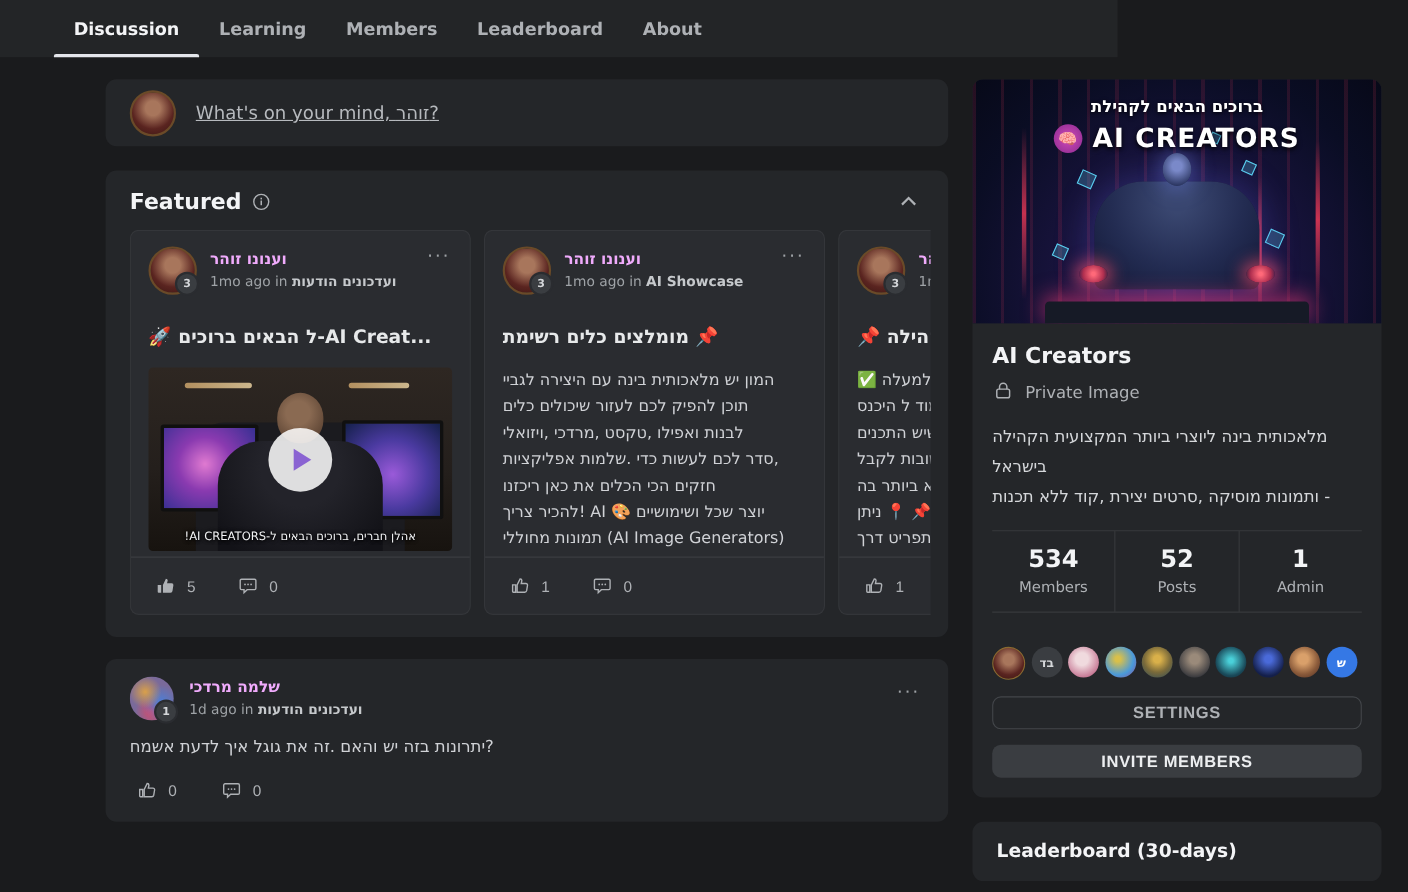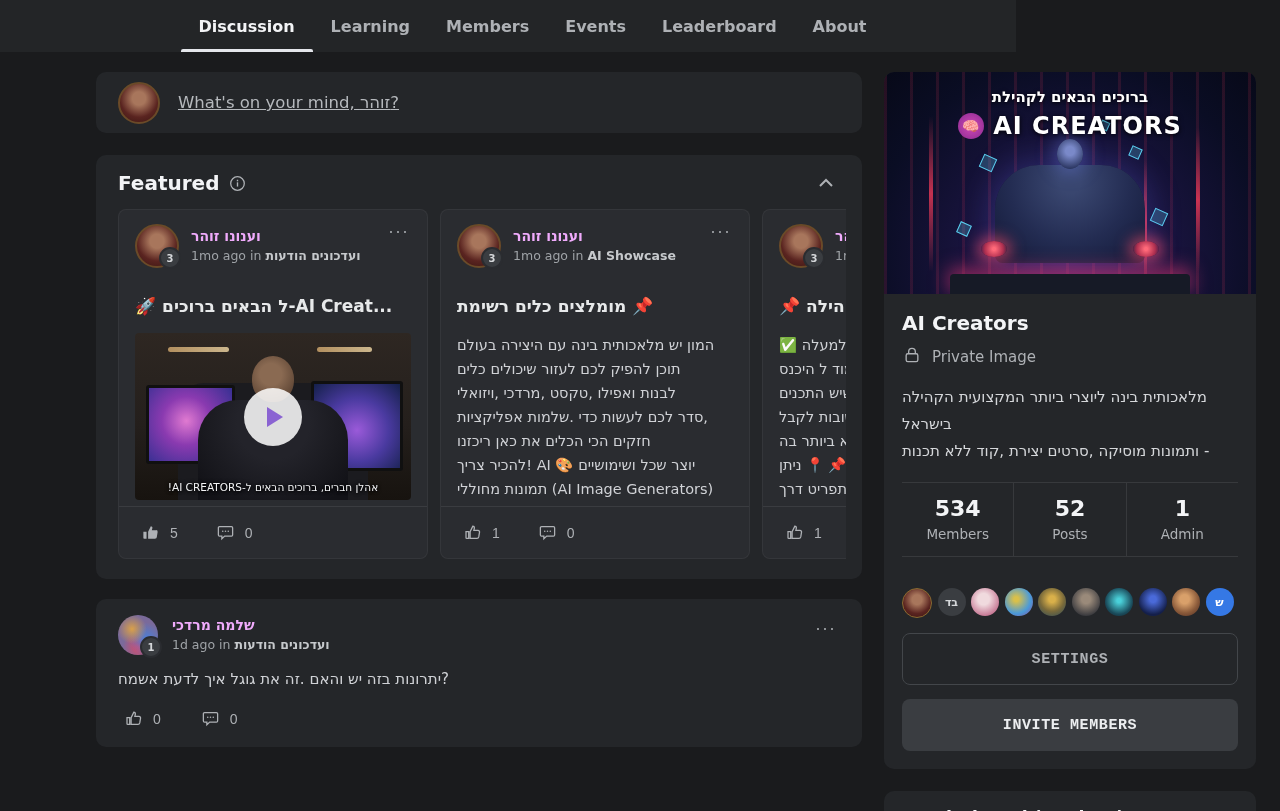--- a/index.html
+++ b/index.html
@@ -2,21 +2,21 @@
 <html><head>
 <meta charset="utf-8">
 <style>
   html,body{margin:0;padding:0;}
   body{width:1280px;height:811px;overflow:hidden;background:#1a1b1d;
        font-family:"DejaVu Sans","Liberation Sans",sans-serif;color:#e7e9ea;}
   .page{position:relative;width:1280px;height:811px;}
 
   
   .nav{position:absolute;top:0;left:0;width:1016px;height:52px;background:#232527;
-       display:flex;align-items:stretch;padding-left:49px;box-sizing:border-box;justify-content:center;}
+       display:flex;align-items:stretch;padding-left:49px;box-sizing:border-box;}
   .nav-item{position:relative;display:flex;align-items:center;padding:0 18px;
             font-size:16px;font-weight:600;color:#aeb1b5;cursor:pointer;}
   .nav-item.active{color:#f3f4f6;}
   .nav-item.active::after{content:"";position:absolute;left:0;right:0;bottom:0;height:3px;
             background:#e4e6eb;border-radius:2px 2px 0 0;}
 
   
   .feed{position:absolute;left:96px;top:72px;width:766px;}
   .side{position:absolute;left:884px;top:72px;width:372px;}
 
@@ -137,38 +137,37 @@
   .m1{background:radial-gradient(circle at 50% 38%,#a8765c 22%,#5a2420 62%,#391512 100%);border:1px solid #8a6a30;}
   .m2{background:#3a3d41;}
   .m3{background:radial-gradient(circle at 45% 40%,#f0dade 25%,#c06a8a 80%);}
   .m4{background:radial-gradient(circle at 40% 40%,#d9c04a 10%,#4a9ad9 60%,#8a4a9a 100%);}
   .m5{background:radial-gradient(circle at 50% 40%,#d9b04a 15%,#7a6a3a 55%,#2a4a5a 100%);}
   .m6{background:radial-gradient(circle at 50% 40%,#9a8a7a 20%,#3a3a3e 75%);}
   .m7{background:radial-gradient(circle at 50% 45%,#4ad0d9 10%,#1a4a5a 65%,#10202a 100%);}
   .m8{background:radial-gradient(circle at 50% 40%,#4a6ad9 15%,#141f4a 70%);}
   .m9{background:radial-gradient(circle at 45% 40%,#d9a06a 20%,#8a5a3a 60%,#4a2a20 100%);}
   .m10{background:#3578e5;color:#fff;}
-  .btn{display:block;width:100%;margin-top:15px;height:52px;border-radius:8px;font-size:15px;font-weight:700;
-       letter-spacing:.6px;cursor:pointer;font-family:Liberation Mono, monospace;}
+  .btn{display:block;width:100%;margin-top:15px;height:30px;border-radius:8px;font-size:15px;font-weight:700;
+       letter-spacing:.6px;cursor:pointer;font-family:Liberation Sans, sans-serif;}
   .btn-settings{background:none;border:1px solid #43464a;color:#aeb1b5;}
   .btn-invite{background:#3a3d41;border:none;color:#eceef0;margin-top:14px;}
 
   .lead-card{margin-top:22px;padding:17px 22px;}
   .lead-title{font-size:17px;font-weight:700;color:#f3f4f6;}
 </style>
 </head>
 <body>
 
 <div class="page">
 
   <nav class="nav">
     <div class="nav-item active">Discussion</div>
     <div class="nav-item">Learning</div>
     <div class="nav-item">Members</div>
-    <div class="nav-item">Events</div>
     <div class="nav-item">Leaderboard</div>
     <div class="nav-item">About</div>
   </nav>
 
   <div class="feed">
 
     <div class="card composer">
       <div class="avatar av-main" style="width:38px;height:38px;border:2px solid #6a4a28;"></div>
       <div class="ph">What's on your mind, זוהר?</div>
     </div>
@@ -242,21 +241,21 @@
               <span class="lvl">3</span>
             </div>
             <div class="mini-info">
               <div class="name"><span><span class="tk">זוהר</span> <span class="tk">וענונו</span></span></div>
               <div class="meta"><span>1mo ago</span> <span>in</span> <b><span class="tk">AI</span> <span class="tk">Showcase</span></b></div>
             </div>
           </div>
           <button class="more">···</button>
           <h3 class="mini-title"><span class="tk">רשימת</span> <span class="tk">כלים</span> <span class="tk">מומלצים</span> <span class="tk e-pin">📌</span></h3>
           <div class="mini-body">
-              <div class="bline"><span class="tk">בעולם</span> <span class="tk">היצירה</span> <span class="tk">עם</span> <span class="tk">בינה</span> <span class="tk">מלאכותית</span> <span class="tk">יש</span> <span class="tk">המון</span></div>
+              <div class="bline"><span class="tk">לגביי</span> <span class="tk">היצירה</span> <span class="tk">עם</span> <span class="tk">בינה</span> <span class="tk">מלאכותית</span> <span class="tk">יש</span> <span class="tk">המון</span></div>
               <div class="bline"><span class="tk">כלים</span> <span class="tk">שיכולים</span> <span class="tk">לעזור</span> <span class="tk">לכם</span> <span class="tk">להפיק</span> <span class="tk">תוכן</span></div>
               <div class="bline"><span class="tk">ויזואלי,</span> <span class="tk">מרדכי,</span> <span class="tk">טקסט,</span> <span class="tk">ואפילו</span> <span class="tk">לבנות</span></div>
               <div class="bline"><span class="tk">אפליקציות</span> <span class="tk">שלמות.</span> <span class="tk">כדי</span> <span class="tk">לעשות</span> <span class="tk">לכם</span> <span class="tk">סדר,</span></div>
               <div class="bline"><span class="tk">ריכזנו</span> <span class="tk">כאן</span> <span class="tk">את</span> <span class="tk">הכלים</span> <span class="tk">הכי</span> <span class="tk">חזקים</span></div>
               <div class="bline"><span class="tk">צריך</span> <span class="tk">להכיר!</span> <span class="tk">AI</span> <span class="tk e-art">🎨</span> <span class="tk">ושימושיים</span> <span class="tk">שכל</span> <span class="tk">יוצר</span></div>
               <div class="bline"><span class="tk">מחוללי</span> <span class="tk">תמונות</span> <span class="tk">(AI</span> <span class="tk">Image</span> <span class="tk">Generators)</span></div>
             </div>
           <div class="mini-foot">
             <button class="react">
               <svg width="19" height="19" viewBox="0 0 24 24">

